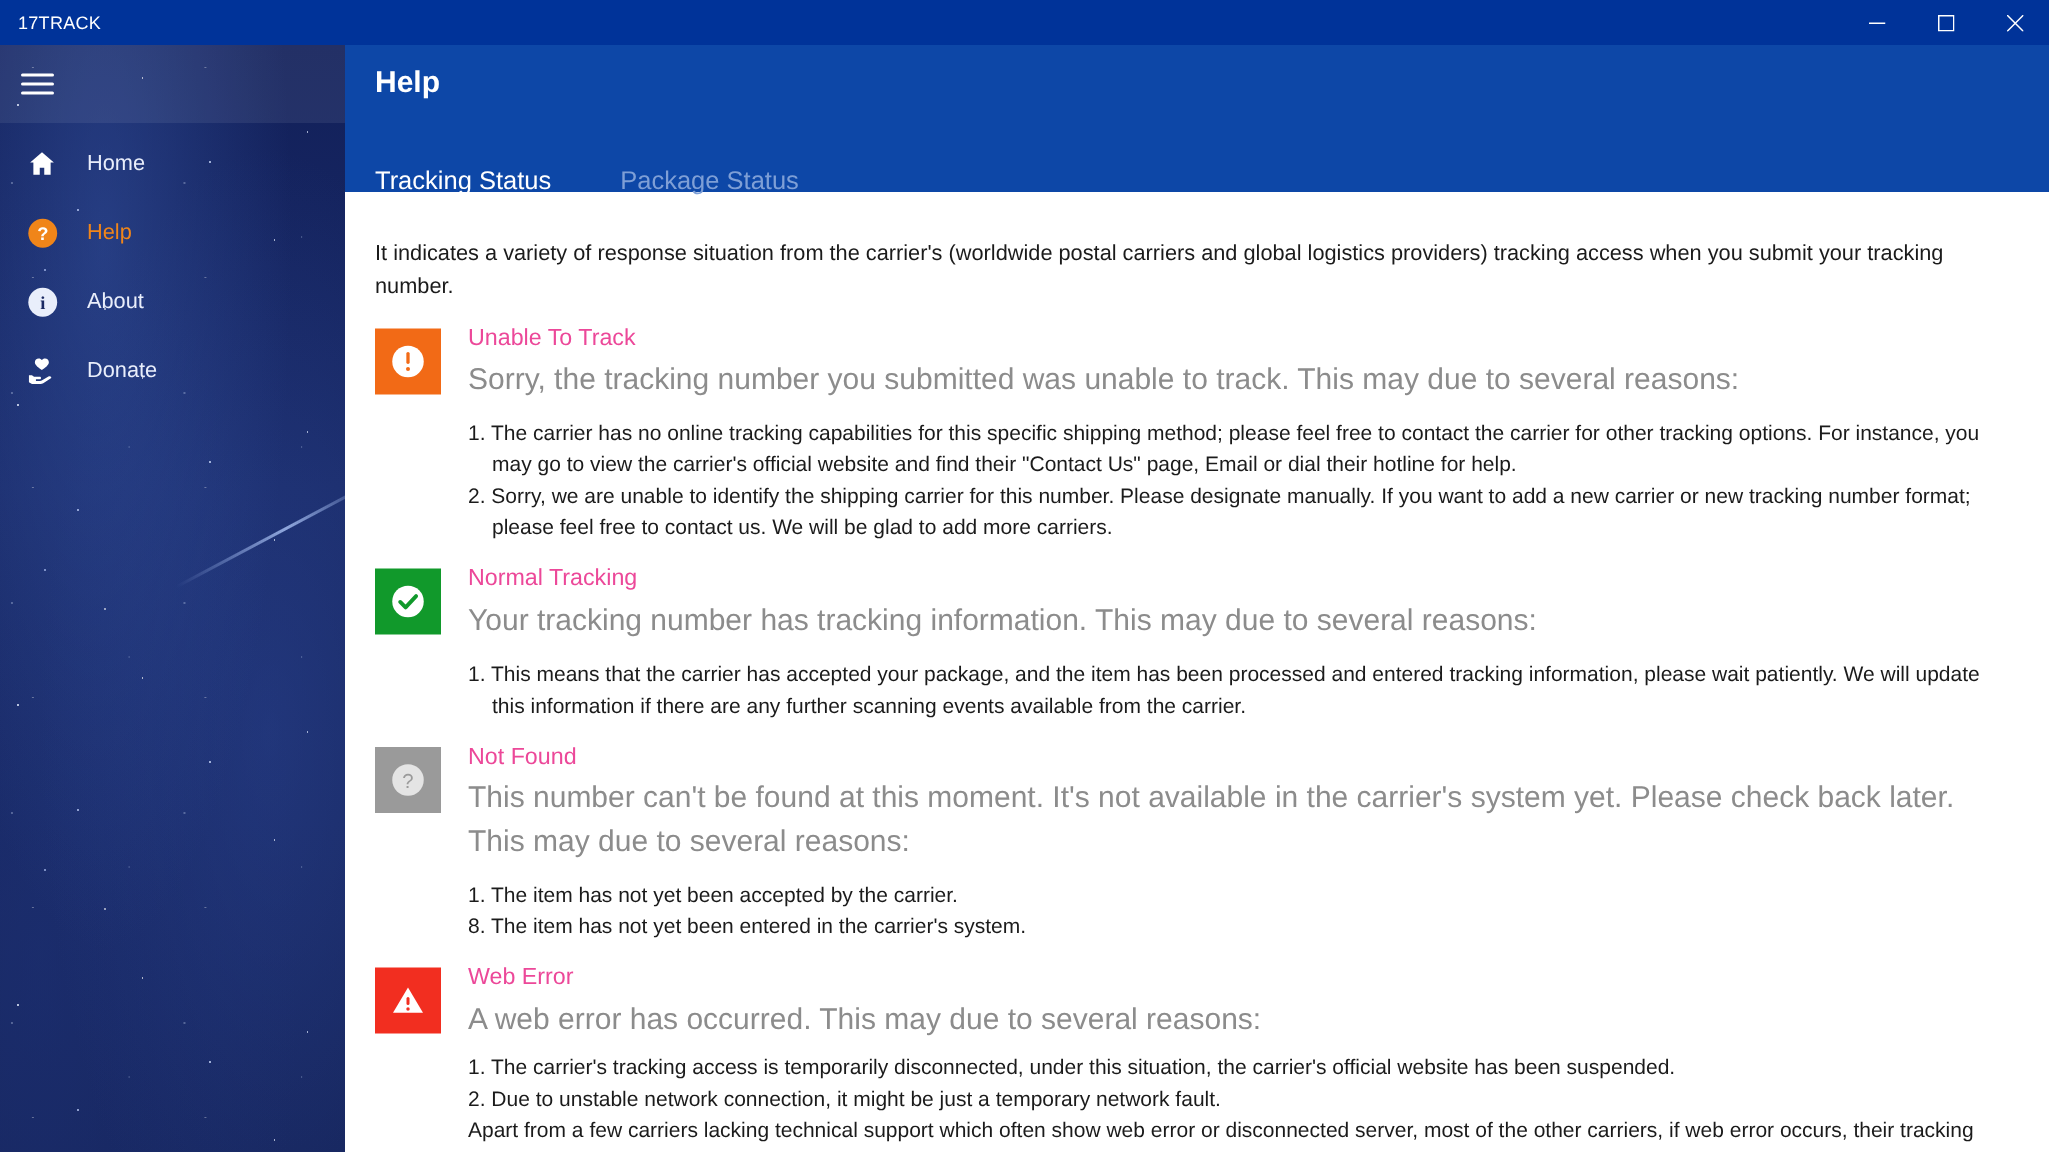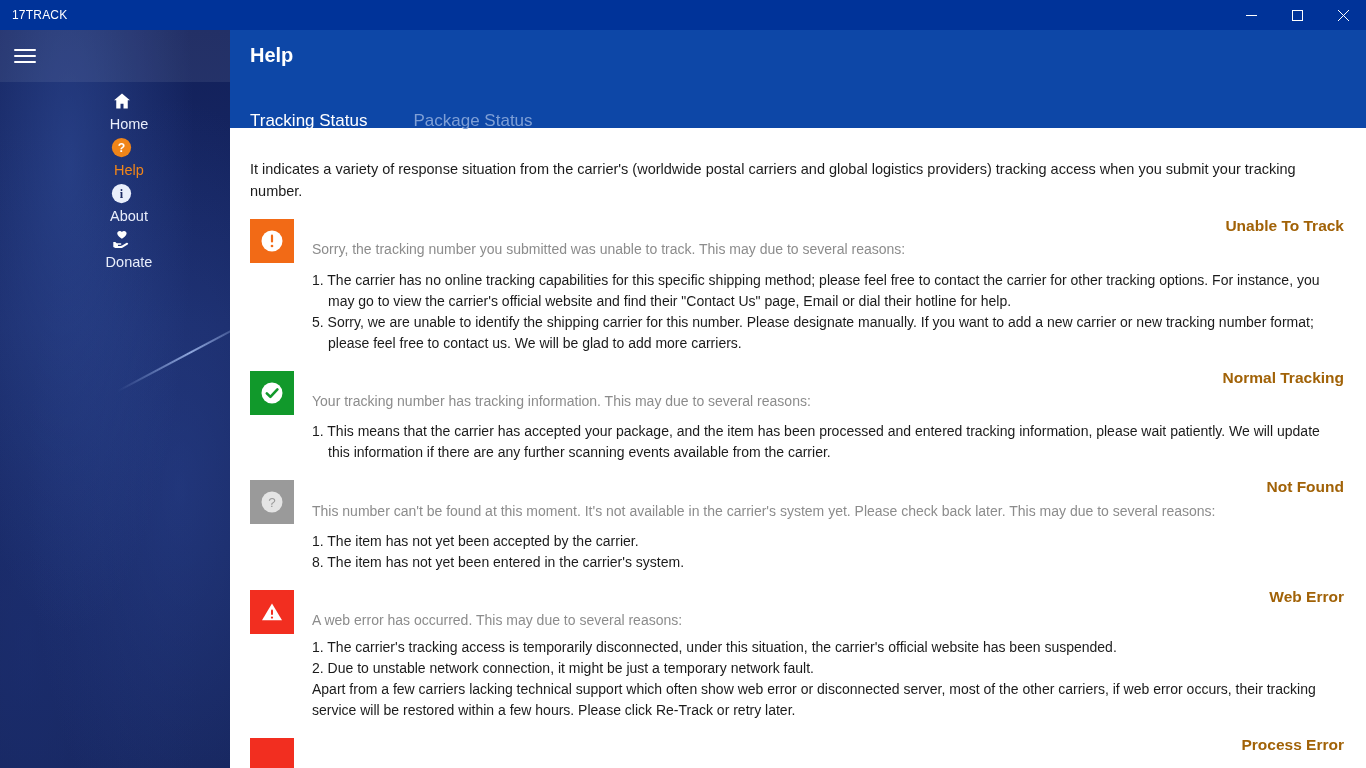--- a/index.html
+++ b/index.html
@@ -99,21 +99,20 @@
   #hamburger-row .bars i {
     display: block; height: 2px; background: #fff; margin: 4px 0; border-radius: 1px;
   }
 
   .nav-list { position: relative; padding-top: 4px; }
   .nav-item {
     height: 46px;
     display: flex; align-items: center;
     padding-left: 13px;
     cursor: default;
-    flex-direction: column;
   }
   .nav-item .nav-icon {
     width: 30px; height: 24px;
     display: flex; align-items: center; justify-content: center;
     flex: 0 0 30px;
   }
   .nav-item .nav-label {
     margin-left: 15px;
     font-size: 14.5px;
     color: #e9eefb;
@@ -159,22 +158,22 @@
     max-width: 1095px;
   }
 
   .section { display: flex; margin: 0 0 0 20px; padding-top: 14px; }
   .sec-icon {
     width: 44px; height: 44px; flex: 0 0 44px;
     display: flex; align-items: center; justify-content: center;
     margin-top: 3px;
   }
   .sec-body { margin-left: 18px; flex: 1; padding-right: 22px; }
-  .sec-title { font-size: 15.5px; font-weight: bold; color: #a16207; line-height: 1.25; text-align: right; }
-  .sec-desc { font-size: 14px; color: #8c8c8c; margin-top: 4px; line-height: 1.45; }
+  .sec-title { font-size: 15.5px; font-weight: normal; color: #ec4899; line-height: 1.25; }
+  .sec-desc { font-size: 20px; color: #8c8c8c; margin-top: 4px; line-height: 1.45; }
   .sec-list { margin-top: 10px; }
   .sec-line {
     font-size: 14px; color: #1b1b1b; line-height: 1.5;
     padding-left: 16px; text-indent: -16px;
   }
   .sec-note {
     font-size: 14px; color: #1b1b1b; line-height: 1.5;
   }
 </style>
 </head>
@@ -273,21 +272,21 @@
         <circle cx="12" cy="12" r="10.5" fill="#ffffff"></circle>
         <rect x="10.9" y="5.6" width="2.2" height="8" rx="1.1" fill="#f26a16"></rect>
         <circle cx="12" cy="17" r="1.35" fill="#f26a16"></circle>
       </svg>
     </div>
     <div class="sec-body">
       <div class="sec-title">Unable To Track</div>
       <div class="sec-desc">Sorry, the tracking number you submitted was unable to track. This may due to several reasons:</div>
       <div class="sec-list">
         <div class="sec-line">1. The carrier has no online tracking capabilities for this specific shipping method; please feel free to contact the carrier for other tracking options. For instance, you may go to view the carrier's official website and find their "Contact Us" page, Email or dial their hotline for help.</div>
-        <div class="sec-line">5. Sorry, we are unable to identify the shipping carrier for this number. Please designate manually. If you want to add a new carrier or new tracking number format; please feel free to contact us. We will be glad to add more carriers.</div>
+        <div class="sec-line">2. Sorry, we are unable to identify the shipping carrier for this number. Please designate manually. If you want to add a new carrier or new tracking number format; please feel free to contact us. We will be glad to add more carriers.</div>
       </div>
     </div>
   </div>
 
   <div class="section">
     <div class="sec-icon" style="background:#11992b;">
       <svg width="24" height="24" viewBox="0 0 24 24">
         <circle cx="12" cy="12" r="10.5" fill="#ffffff"></circle>
         <path d="M6.8 12.3 10.4 15.9 17.4 8.4" fill="none" stroke="#11992b" stroke-width="2.6" stroke-linecap="round" stroke-linejoin="round"></path>
       </svg>

